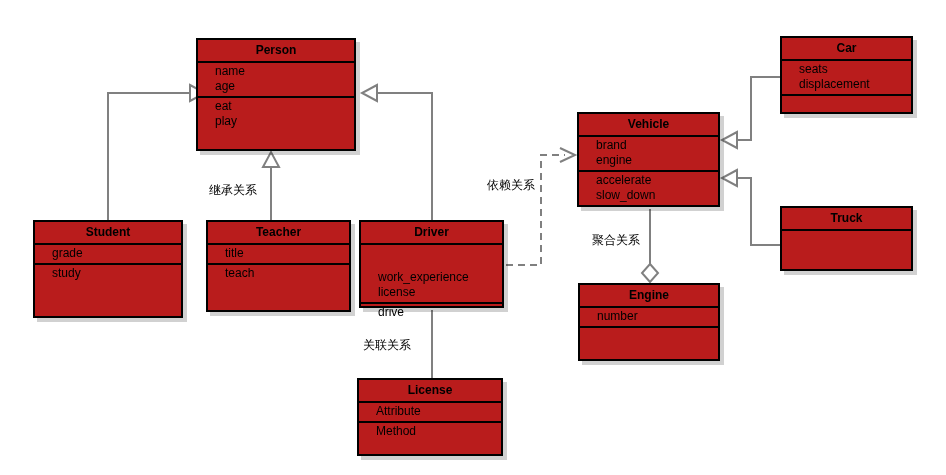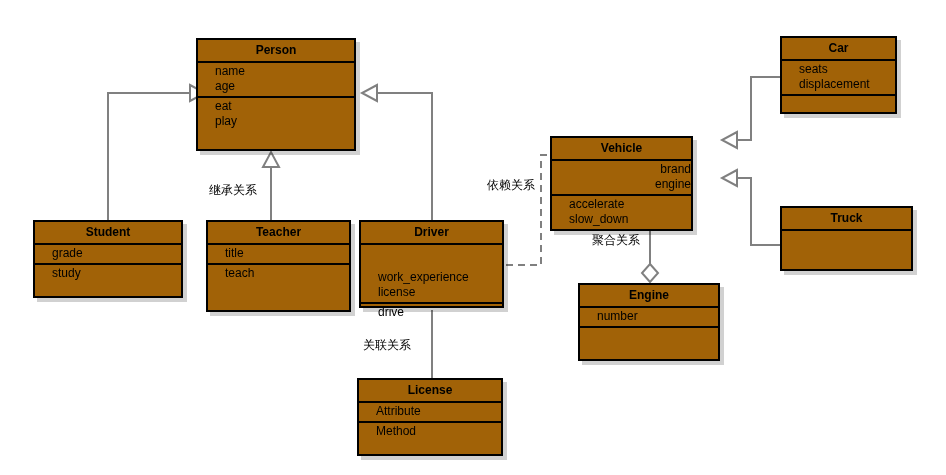--- a/index.html
+++ b/index.html
@@ -19,21 +19,21 @@
     position: absolute;
     left: 0;
     top: 0;
     width: 946px;
     height: 475px;
     pointer-events: none;
   }
   .uml-class {
     position: absolute;
     box-sizing: border-box;
-    background: #a16207;
+    background: #b91c1c;
     border: 2px solid #000000;
     box-shadow: 4px 4px 0 rgba(0,0,0,0.18);
     z-index: 5;
   }
   .uml-title {
     font-size: 12px;
     font-weight: bold;
     text-align: center;
     color: #000000;
     line-height: 14px;
@@ -115,21 +115,21 @@
         <div class="uml-title">Person</div>
         <div class="uml-compartment uml-attrs" style="min-height: 33px;">
           <div class="uml-row">name</div>
           <div class="uml-row">age</div>
         </div>
         <div class="uml-compartment uml-methods">
           <div class="uml-row">eat</div>
           <div class="uml-row">play</div>
         </div>
       </div>
-      <div class="uml-class" style="left: 33px; top: 220px; width: 150px; height: 78px;">
+      <div class="uml-class" style="left: 33px; top: 220px; width: 150px; height: 98px;">
         <div class="uml-title">Student</div>
         <div class="uml-compartment uml-attrs" style="min-height: 18px;">
           <div class="uml-row">grade</div>
         </div>
         <div class="uml-compartment uml-methods">
           <div class="uml-row">study</div>
         </div>
       </div>
       <div class="uml-class" style="left: 206px; top: 220px; width: 145px; height: 92px;">
         <div class="uml-title">Teacher</div>
@@ -152,39 +152,39 @@
       </div>
       <div class="uml-class" style="left: 357px; top: 378px; width: 146px; height: 78px;">
         <div class="uml-title">License</div>
         <div class="uml-compartment uml-attrs" style="min-height: 18px;">
           <div class="uml-row">Attribute</div>
         </div>
         <div class="uml-compartment uml-methods">
           <div class="uml-row">Method</div>
         </div>
       </div>
-      <div class="uml-class" style="left: 550px; top: 112px; width: 143px; height: 95px; margin-top: 24px;">
+      <div class="uml-class" style="left: 577px; top: 112px; width: 143px; height: 95px;">
         <div class="uml-title">Vehicle</div>
-        <div class="uml-compartment uml-attrs" style="min-height: 33px; text-align: right;">
+        <div class="uml-compartment uml-attrs" style="min-height: 33px;">
           <div class="uml-row">brand</div>
           <div class="uml-row">engine</div>
         </div>
         <div class="uml-compartment uml-methods">
           <div class="uml-row">accelerate</div>
           <div class="uml-row">slow_down</div>
         </div>
       </div>
       <div class="uml-class" style="left: 578px; top: 283px; width: 142px; height: 78px;">
         <div class="uml-title">Engine</div>
         <div class="uml-compartment uml-attrs" style="min-height: 18px;">
           <div class="uml-row">number</div>
         </div>
         <div class="uml-compartment uml-methods"></div>
       </div>
-      <div class="uml-class" style="left: 780px; top: 36px; width: 117px; height: 78px;">
+      <div class="uml-class" style="left: 780px; top: 36px; width: 133px; height: 78px;">
         <div class="uml-title">Car</div>
         <div class="uml-compartment uml-attrs" style="min-height: 33px;">
           <div class="uml-row">seats</div>
           <div class="uml-row">displacement</div>
         </div>
         <div class="uml-compartment uml-methods"></div>
       </div>
       <div class="uml-class" style="left: 780px; top: 206px; width: 133px; height: 65px;">
         <div class="uml-title">Truck</div>
         <div class="uml-compartment uml-methods"></div>

